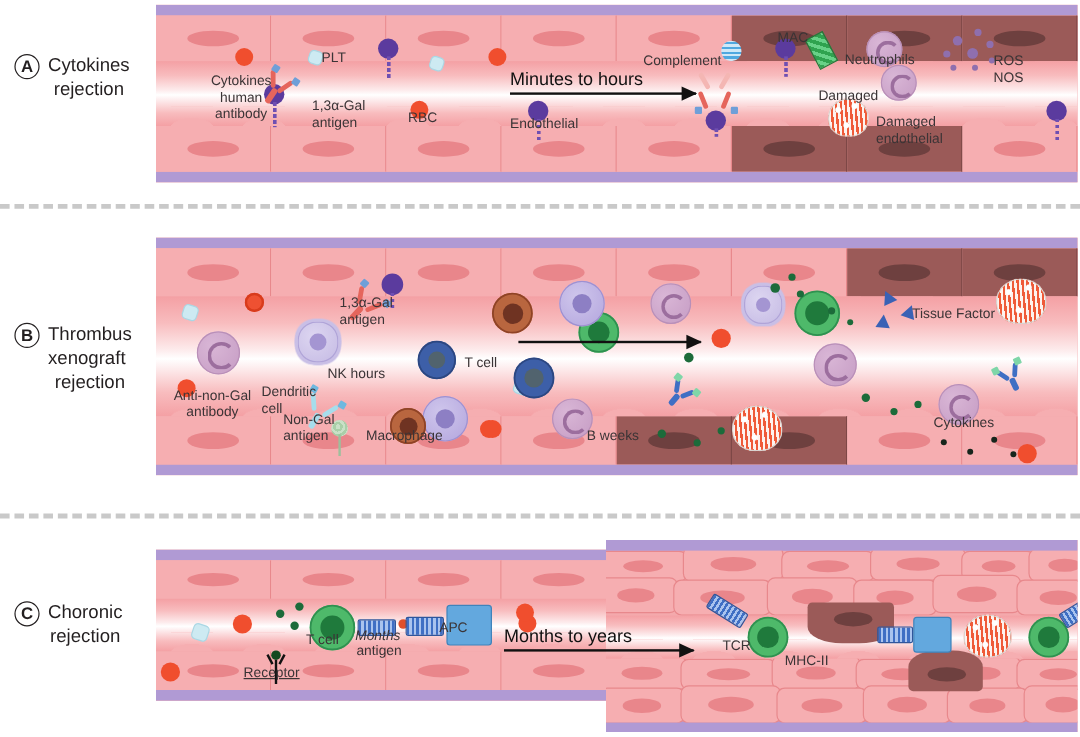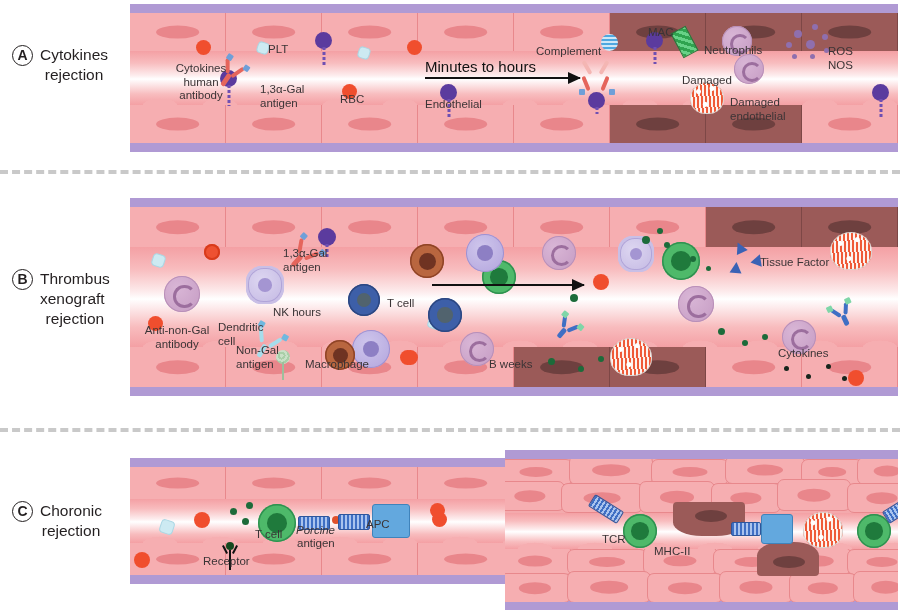--- a/index.html
+++ b/index.html
@@ -732,21 +732,25 @@
 
     <div class="glyph thrombus" style="left:298px; top:62px; width:40px; height:36px;"></div>
 
     <div class="glyph tcell" style="left:352px; top:64px; width:34px; height:34px;"></div>
     <div class="glyph tcr-bar" style="left:378px; top:52px; width:34px; height:14px; transform:rotate(-32deg);"></div>
   </div>
 
   <div class="glyph rbc" style="left:430px; top:503px; width:15px; height:15px;"></div>
 
   <div class="lbl" style="left:255px; top:528px;">T cell</div>
-  <div class="lbl it" style="left:296px; top:524px;">Porcine</div>
+  <div class="lbl it" style="left:296px; top:524px;">Months</div>
   <div class="lbl" style="left:297px; top:537px;">antigen</div>
   <div class="lbl" style="left:366px; top:518px;">APC</div>
-  <div class="lbl" style="left:203px; top:555px;">Receptor</div>
+  <div class="lbl" style="left:203px; top:555px;text-decoration:underline;">Receptor</div>
   <div class="lbl" style="left:602px; top:533px;">TCR</div>
   <div class="lbl" style="left:654px; top:545px;">MHC-II</div>
 
+  <div class="arrow" style="left:420px; top:522px; width:158px;">
+    <div class="atext">Months to years</div>
+    <div class="aline"></div>
+  </div>
 
 </div>
 
 </body></html>

